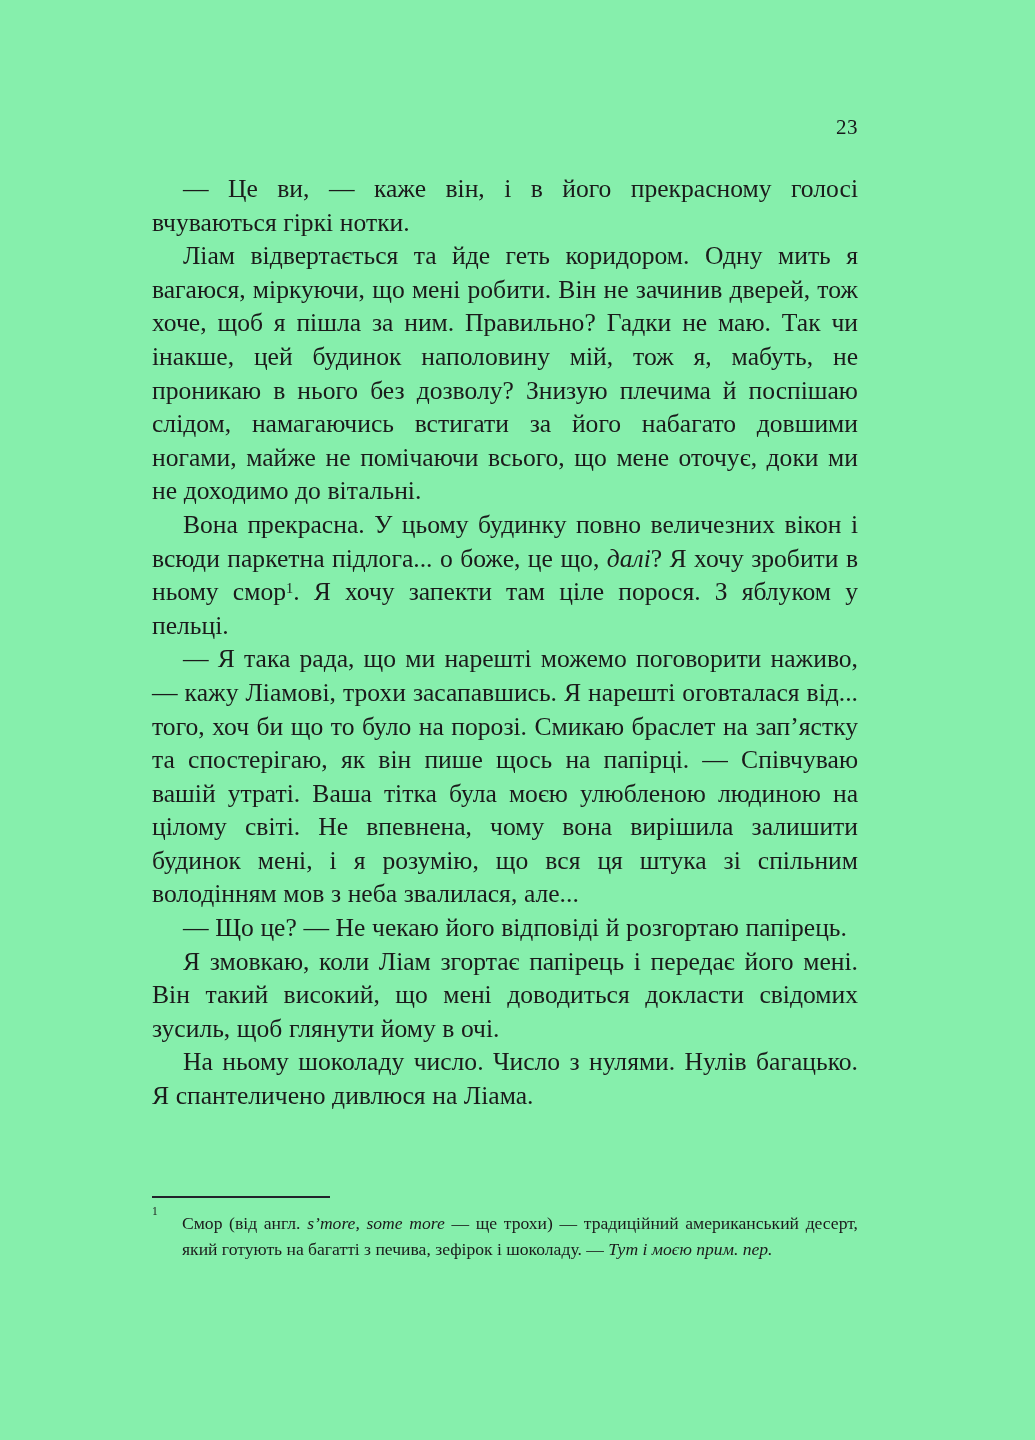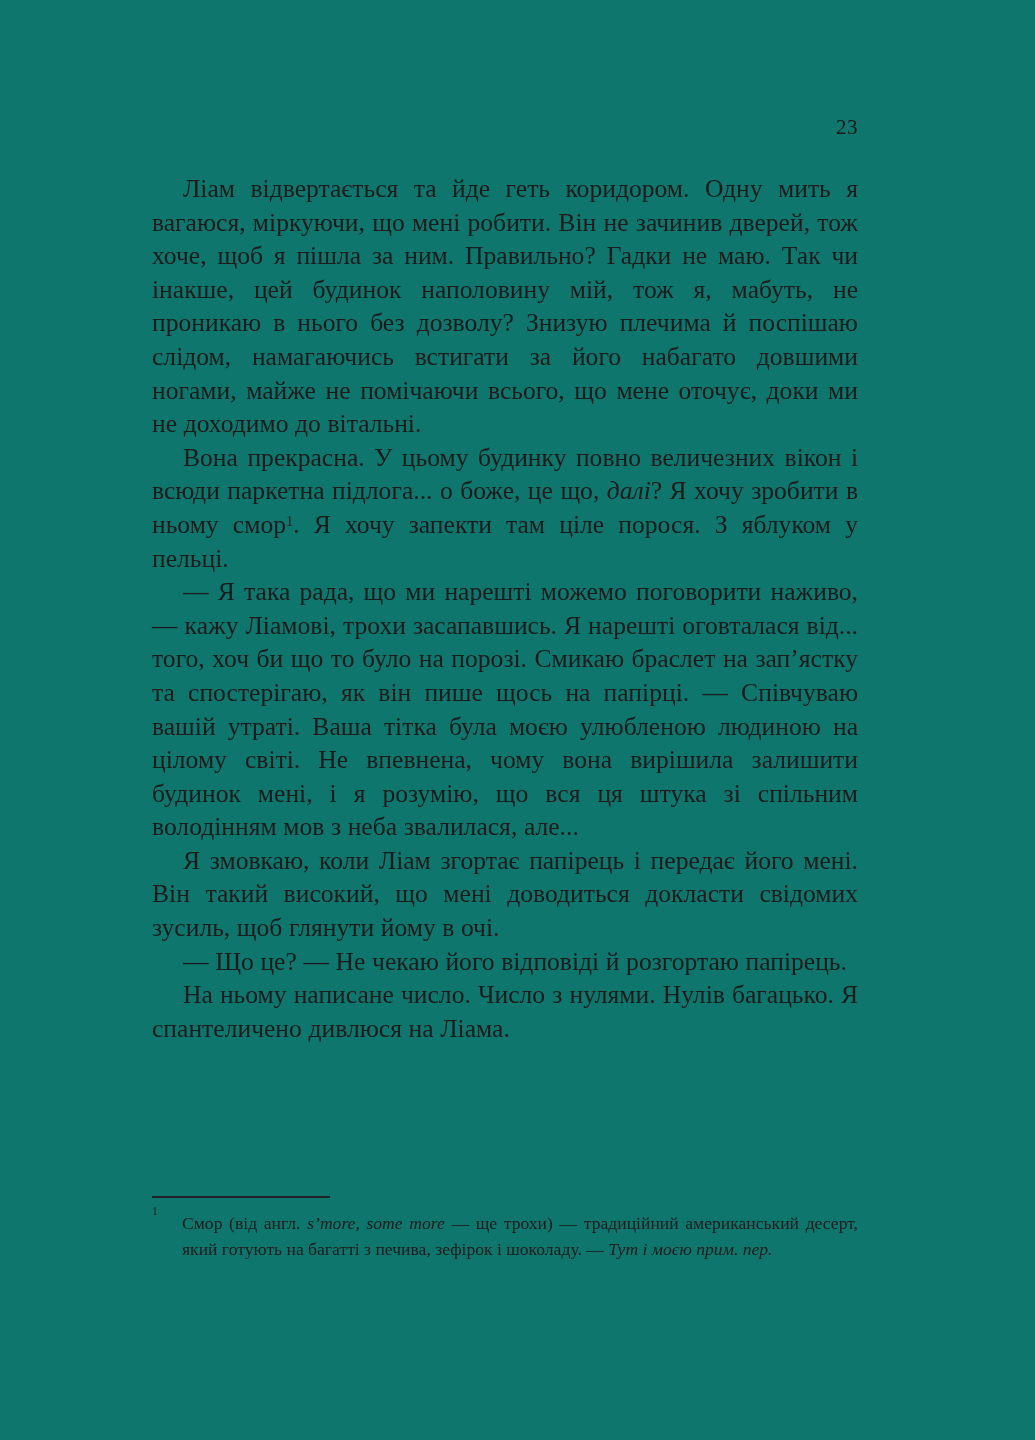--- a/index.html
+++ b/index.html
@@ -4,21 +4,21 @@
 <style>
   html, body {
     margin: 0;
     padding: 0;
     background: #ffffff;
   }
   .page {
     position: relative;
     width: 1035px;
     height: 1440px;
-    background: #0f766e;
+    background: #86efac;
     overflow: hidden;
     font-family: "Liberation Serif", "DejaVu Serif", serif;
     color: #1b1b1b;
     box-sizing: border-box;
   }
 
   
   .folio {
     position: absolute;
     top: 115px;
@@ -97,26 +97,27 @@
   }
 </style>
 </head>
 <body>
 
 <div class="page">
 
   <div class="folio">23</div>
 
   <div class="textblock">
+    <p class="para">— Це ви, — каже він, і в його прекрасному голосі вчуваються гіркі нотки.</p>
     <p class="para">Ліам відвертається та йде геть коридором. Одну мить я вагаюся, міркуючи, що мені робити. Він не зачинив дверей, тож хоче, щоб я пішла за ним. Правильно? Гадки не маю. Так чи інакше, цей будинок наполовину мій, тож я, мабуть, не проникаю в нього без дозволу? Знизую плечима й поспішаю слідом, намагаючись встигати за його набагато довшими ногами, майже не помічаючи всього, що мене оточує, доки ми не доходимо до вітальні.</p>
     <p class="para">Вона прекрасна. У цьому будинку повно величезних вікон і всюди паркетна підлога... о боже, це що, <span class="it">далі</span>? Я хочу зробити в ньому смор<sup>1</sup>. Я хочу запекти там ціле порося. З яблуком у пельці.</p>
     <p class="para">— Я така рада, що ми нарешті можемо поговорити наживо, — кажу Ліамові, трохи засапавшись. Я нарешті оговталася від... того, хоч би що то було на порозі. Смикаю браслет на зап’ястку та спостерігаю, як він пише щось на папірці. — Співчуваю вашій утраті. Ваша тітка була моєю улюбленою людиною на цілому світі. Не впевнена, чому вона вирішила залишити будинок мені, і я розумію, що вся ця штука зі спільним володінням мов з неба звалилася, але...</p>
+    <p class="para">— Що це? — Не чекаю його відповіді й розгортаю папірець.</p>
     <p class="para">Я змовкаю, коли Ліам згортає папірець і передає його мені. Він такий високий, що мені доводиться докласти свідомих зусиль, щоб глянути йому в очі.</p>
-    <p class="para">— Що це? — Не чекаю його відповіді й розгортаю папірець.</p>
-    <p class="para">На ньому написане число. Число з нулями. Нулів багацько. Я спантеличено дивлюся на Ліама.</p>
+    <p class="para">На ньому шоколаду число. Число з нулями. Нулів багацько. Я спантеличено дивлюся на Ліама.</p>
   </div>
 
   <div class="footnote-zone">
     <div class="footnote-rule"></div>
     <div class="footnote">
       <span class="footnote-marker">1</span>
       <span class="footnote-body">Смор (від англ. <span class="it">s’more, some more</span> — ще трохи) — традиційний американський десерт, який готують на багатті з печива, зефірок і шоколаду. — <span class="it">Тут і моєю прим. пер.</span></span>
     </div>
   </div>
 

